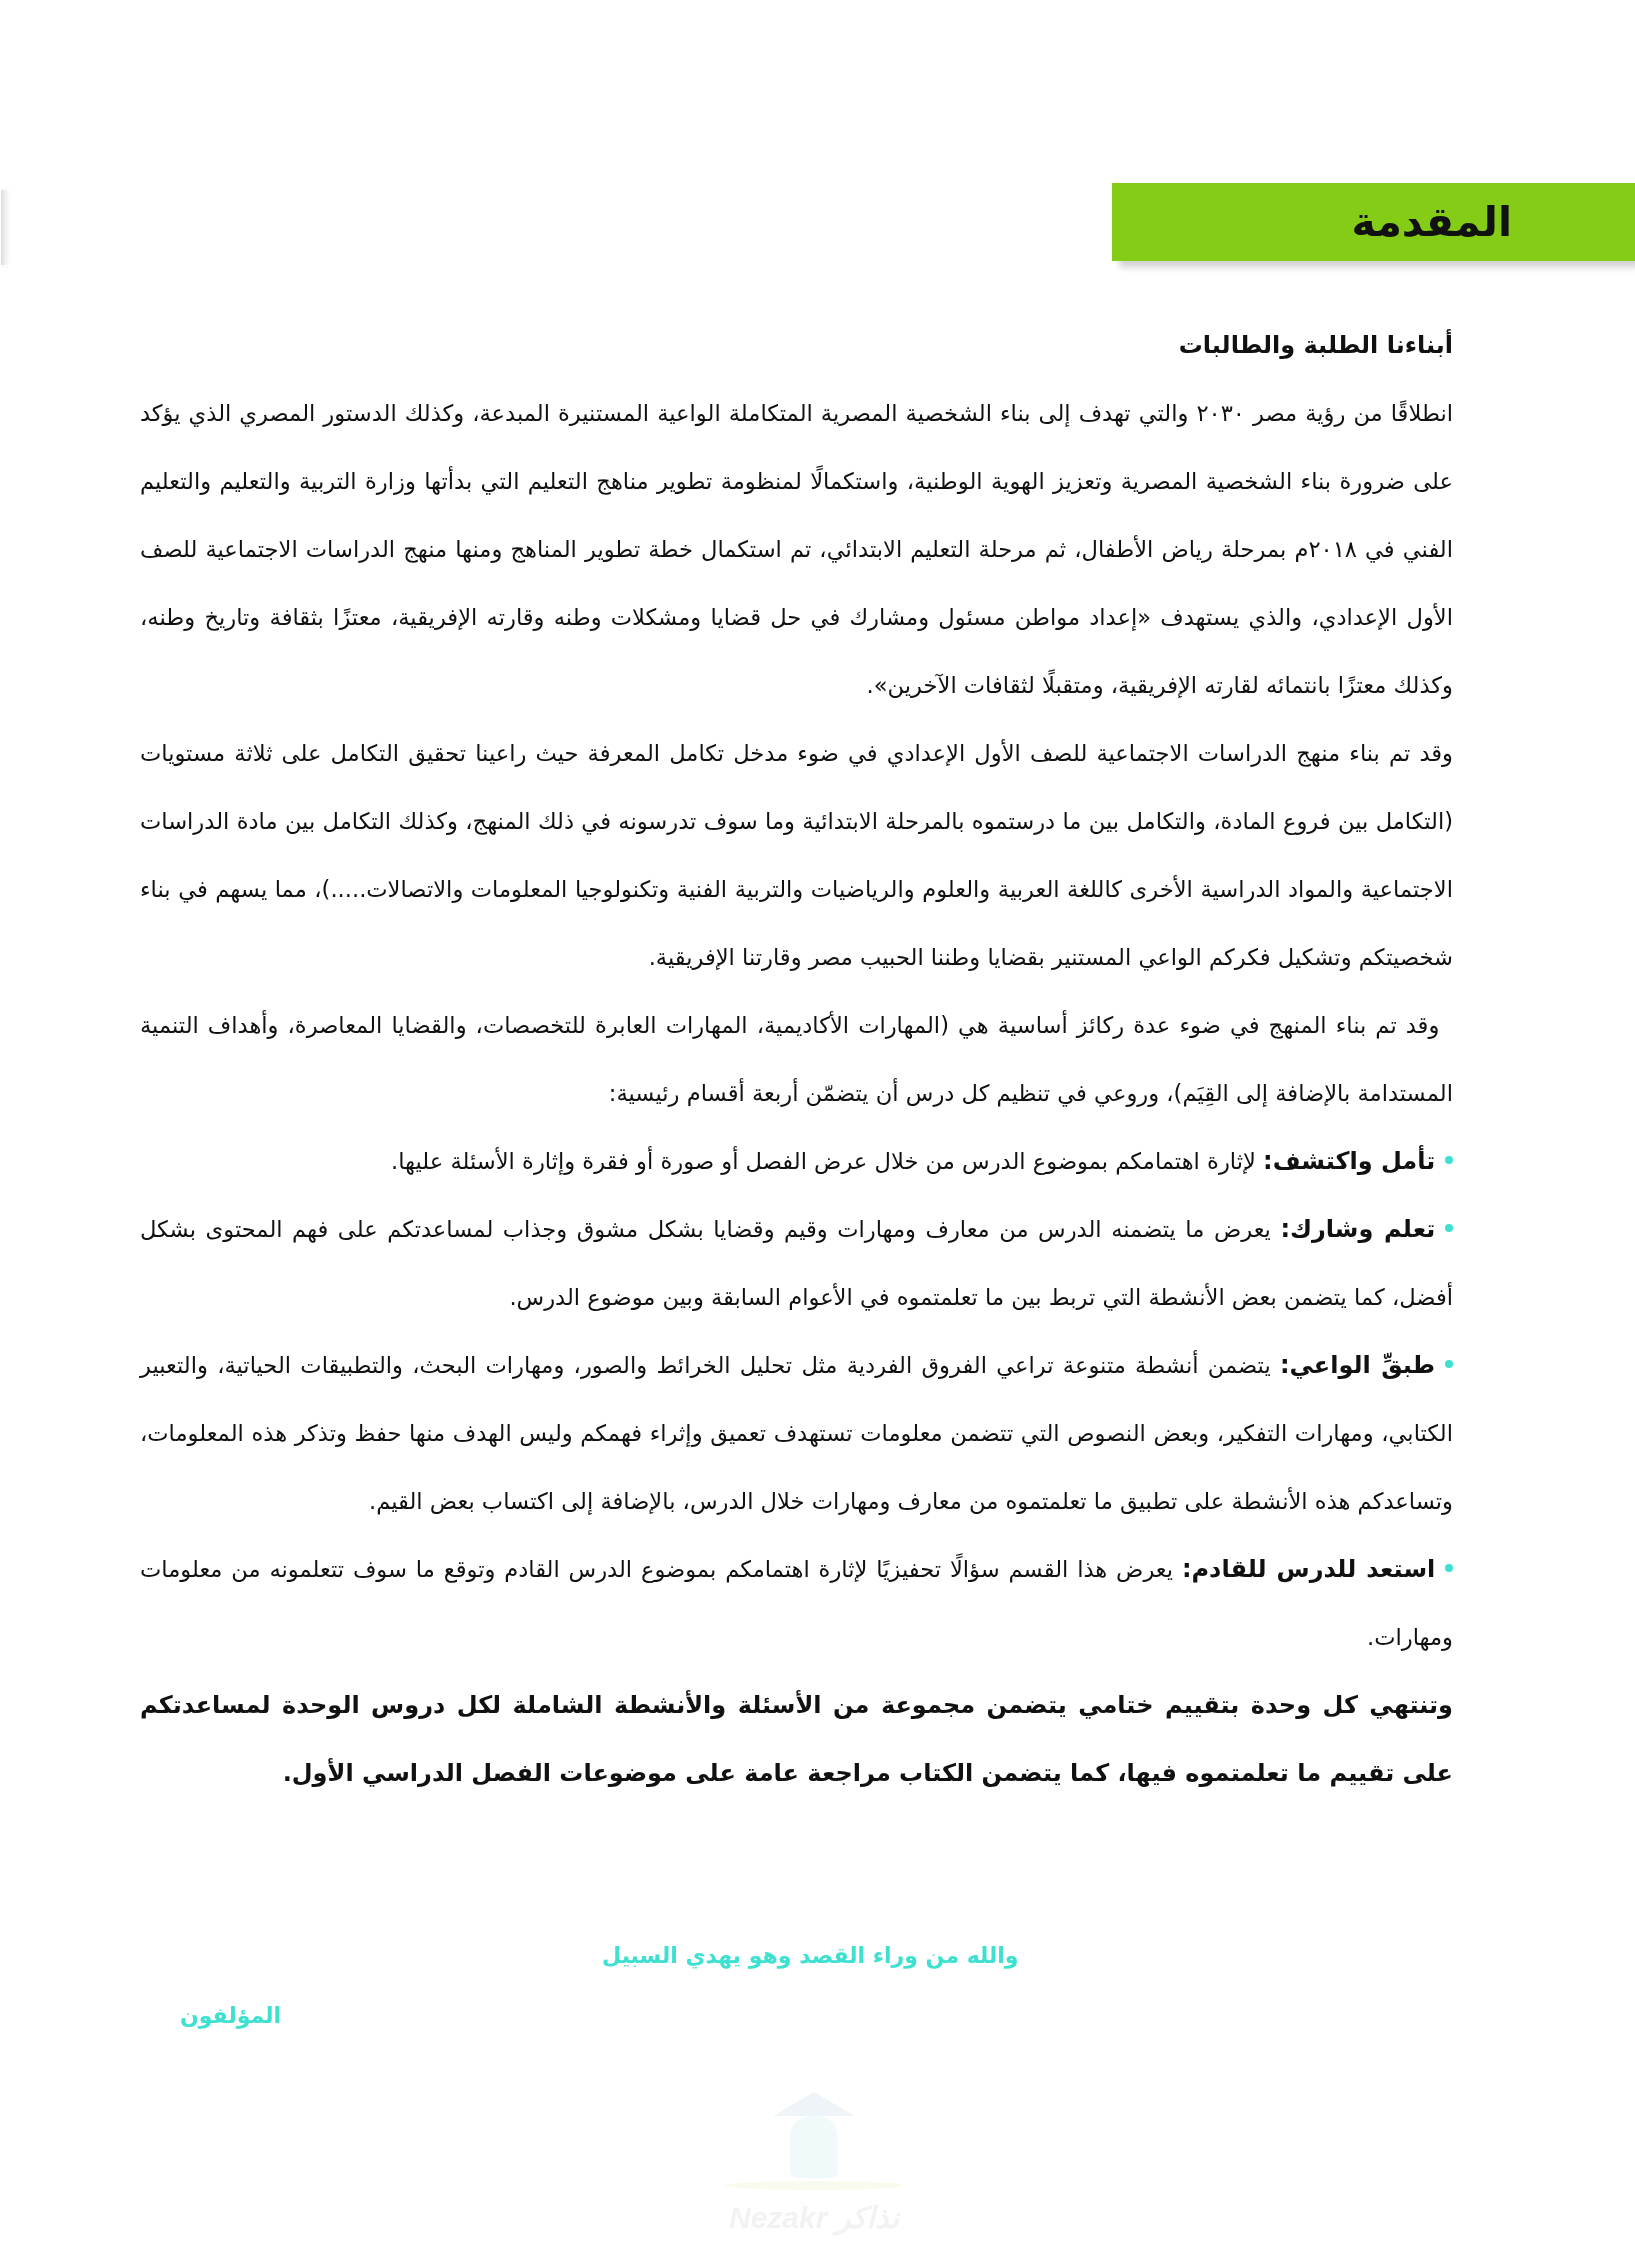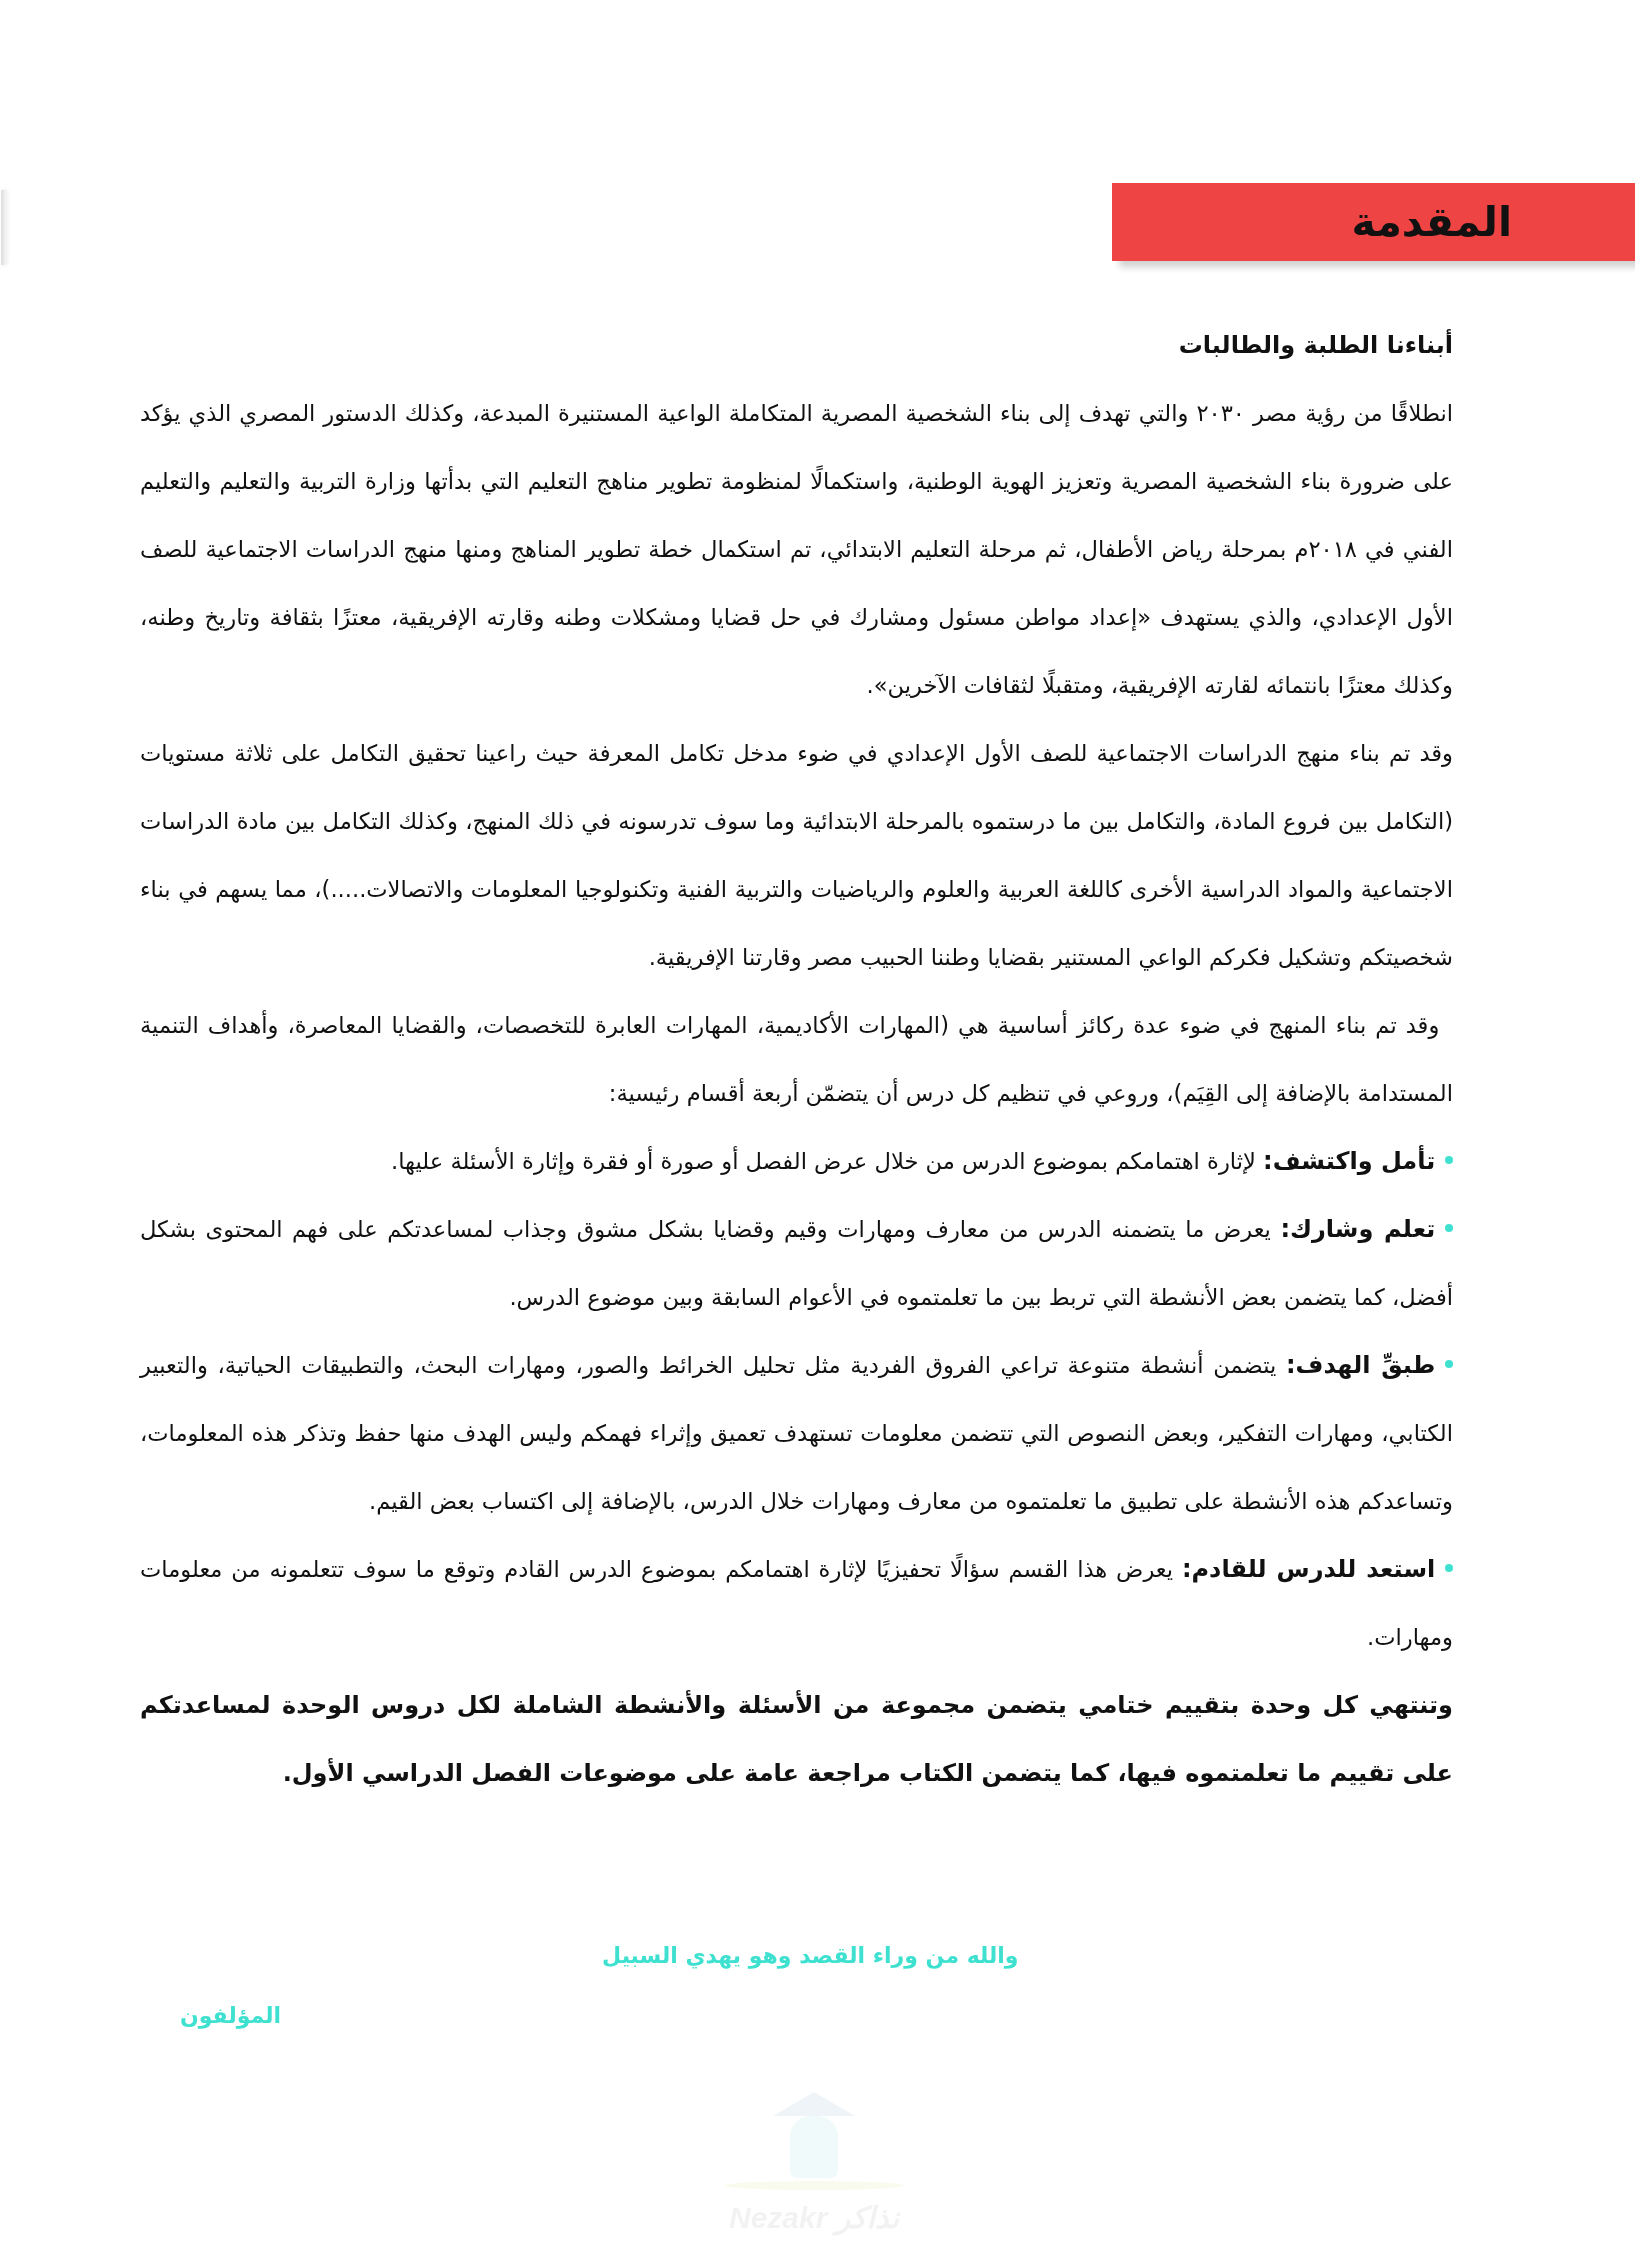--- a/index.html
+++ b/index.html
@@ -8,21 +8,21 @@
     font-family: "DejaVu Sans", "Liberation Sans", sans-serif;
     color: #111111;
   }
   .left-edge {
     position: absolute; left: 0; top: 190px; width: 5.5px; height: 75px;
     background: linear-gradient(to right, #d8d8d8, #f4f4f4);
     box-shadow: 1.4px 0 4.1px rgba(0,0,0,0.08);
   }
   .title-bar {
     position: absolute; left: 1112px; top: 183px; width: 523px; height: 78px;
-    background: #ef4444;
+    background: #84cc16;
     box-shadow: 6.8px 6.8px 6.8px rgba(0,0,0,0.18);
     display: flex; align-items: center; justify-content: flex-start;
   }
   .title-bar .title {
     font-family: "DejaVu Sans", sans-serif; font-weight: bold;
     font-size: 41px; color: #111; margin-right: 123px; direction: rtl;
   }
   .content {
     position: absolute; right: 183px; left: 140px; top: 311px;
     direction: rtl; text-align: justify;
@@ -78,21 +78,21 @@
 
   <div class="bullet">
     <span class="dot"></span><span class="term">تأمل واكتشف:</span>
     <span>لإثارة اهتمامكم بموضوع الدرس من خلال عرض الفصل أو صورة أو فقرة وإثارة الأسئلة عليها.</span>
   </div>
   <div class="bullet">
     <span class="dot"></span><span class="term">تعلم وشارك:</span>
     <span>يعرض ما يتضمنه الدرس من معارف ومهارات وقيم وقضايا بشكل مشوق وجذاب لمساعدتكم على فهم المحتوى بشكل أفضل، كما يتضمن بعض الأنشطة التي تربط بين ما تعلمتموه في الأعوام السابقة وبين موضوع الدرس.</span>
   </div>
   <div class="bullet">
-    <span class="dot"></span><span class="term">طبقِّ الهدف:</span>
+    <span class="dot"></span><span class="term">طبقِّ الواعي:</span>
     <span>يتضمن أنشطة متنوعة تراعي الفروق الفردية مثل تحليل الخرائط والصور، ومهارات البحث، والتطبيقات الحياتية، والتعبير الكتابي، ومهارات التفكير، وبعض النصوص التي تتضمن معلومات تستهدف تعميق وإثراء فهمكم وليس الهدف منها حفظ وتذكر هذه المعلومات، وتساعدكم هذه الأنشطة على تطبيق ما تعلمتموه من معارف ومهارات خلال الدرس، بالإضافة إلى اكتساب بعض القيم.</span>
   </div>
   <div class="bullet">
     <span class="dot"></span><span class="term">استعد للدرس للقادم:</span>
     <span>يعرض هذا القسم سؤالًا تحفيزيًا لإثارة اهتمامكم بموضوع الدرس القادم وتوقع ما سوف تتعلمونه من معلومات ومهارات.</span>
   </div>
 
   <p class="closing">وتنتهي كل وحدة بتقييم ختامي يتضمن مجموعة من الأسئلة والأنشطة الشاملة لكل دروس الوحدة لمساعدتكم على تقييم ما تعلمتموه فيها، كما يتضمن الكتاب مراجعة عامة على موضوعات الفصل الدراسي الأول.</p>
 </div>
 

